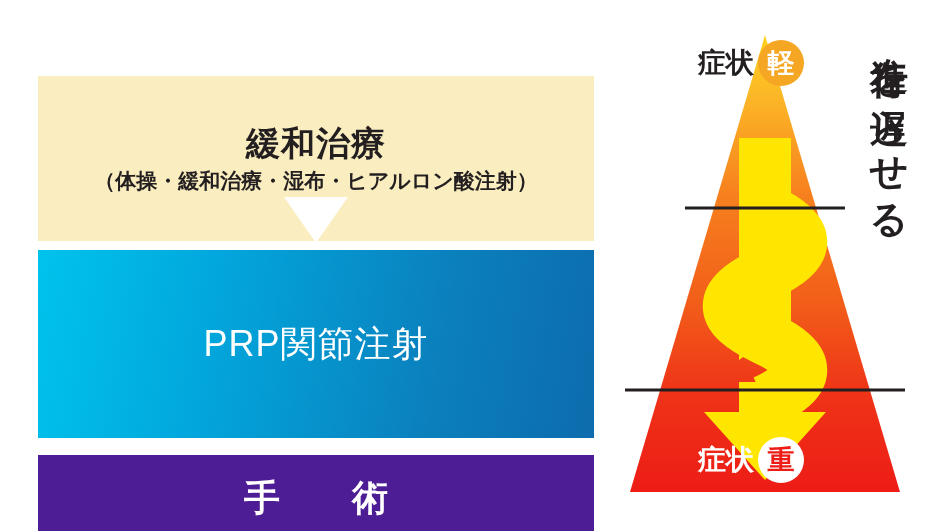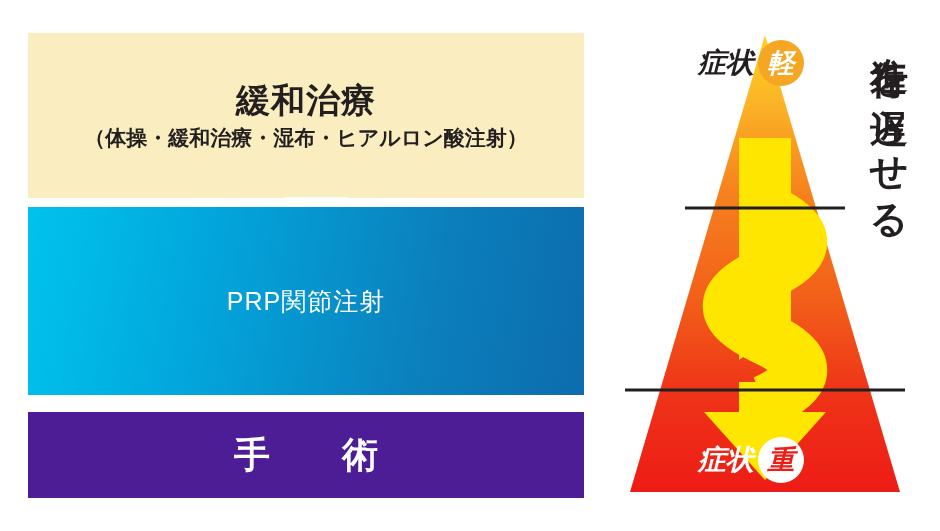--- a/index.html
+++ b/index.html
@@ -18,28 +18,29 @@
 
   
   #left-panel {
     position: absolute;
     left: 0; top: 0;
     width: 600px; height: 531px;
   }
 
   .ladder-box {
     position: absolute;
-    left: 28px;
+    left: 38px;
     width: 556px;
     box-sizing: border-box;
     display: flex;
     flex-direction: column;
     align-items: center;
     justify-content: center;
     text-align: left;
+    margin-top: 43px;
   }
 
   
   #box-palliative {
     top: 33px;
     height: 165px;
     background: #faedbf;
   }
   #palliative-title {
     font-size: 34px;
@@ -58,21 +59,21 @@
     white-space: nowrap;
   }
 
   
   #box-prp {
     top: 207px;
     height: 188px;
     background: linear-gradient(100deg, #00c3ec 0%, #02a6dc 32%, #0b7fbc 72%, #0d6cad 100%);
   }
   #prp-title {
-    font-size: 25px;
+    font-size: 36px;
     font-weight: normal;
     color: #ffffff;
     letter-spacing: 1px;
   }
 
   
   #box-surgery {
     top: 412px;
     height: 86px;
     background: #4c1d95;
@@ -106,21 +107,20 @@
     left: 0; top: 0;
   }
 
   
   .severity-label {
     position: absolute;
     display: flex;
     align-items: center;
     gap: 4px;
     white-space: nowrap;
-    font-style: italic;
   }
   .severity-text {
     font-size: 28px;
     font-weight: bold;
     line-height: 1;
   }
   .severity-badge {
     width: 46px;
     height: 46px;
     border-radius: 50%;

